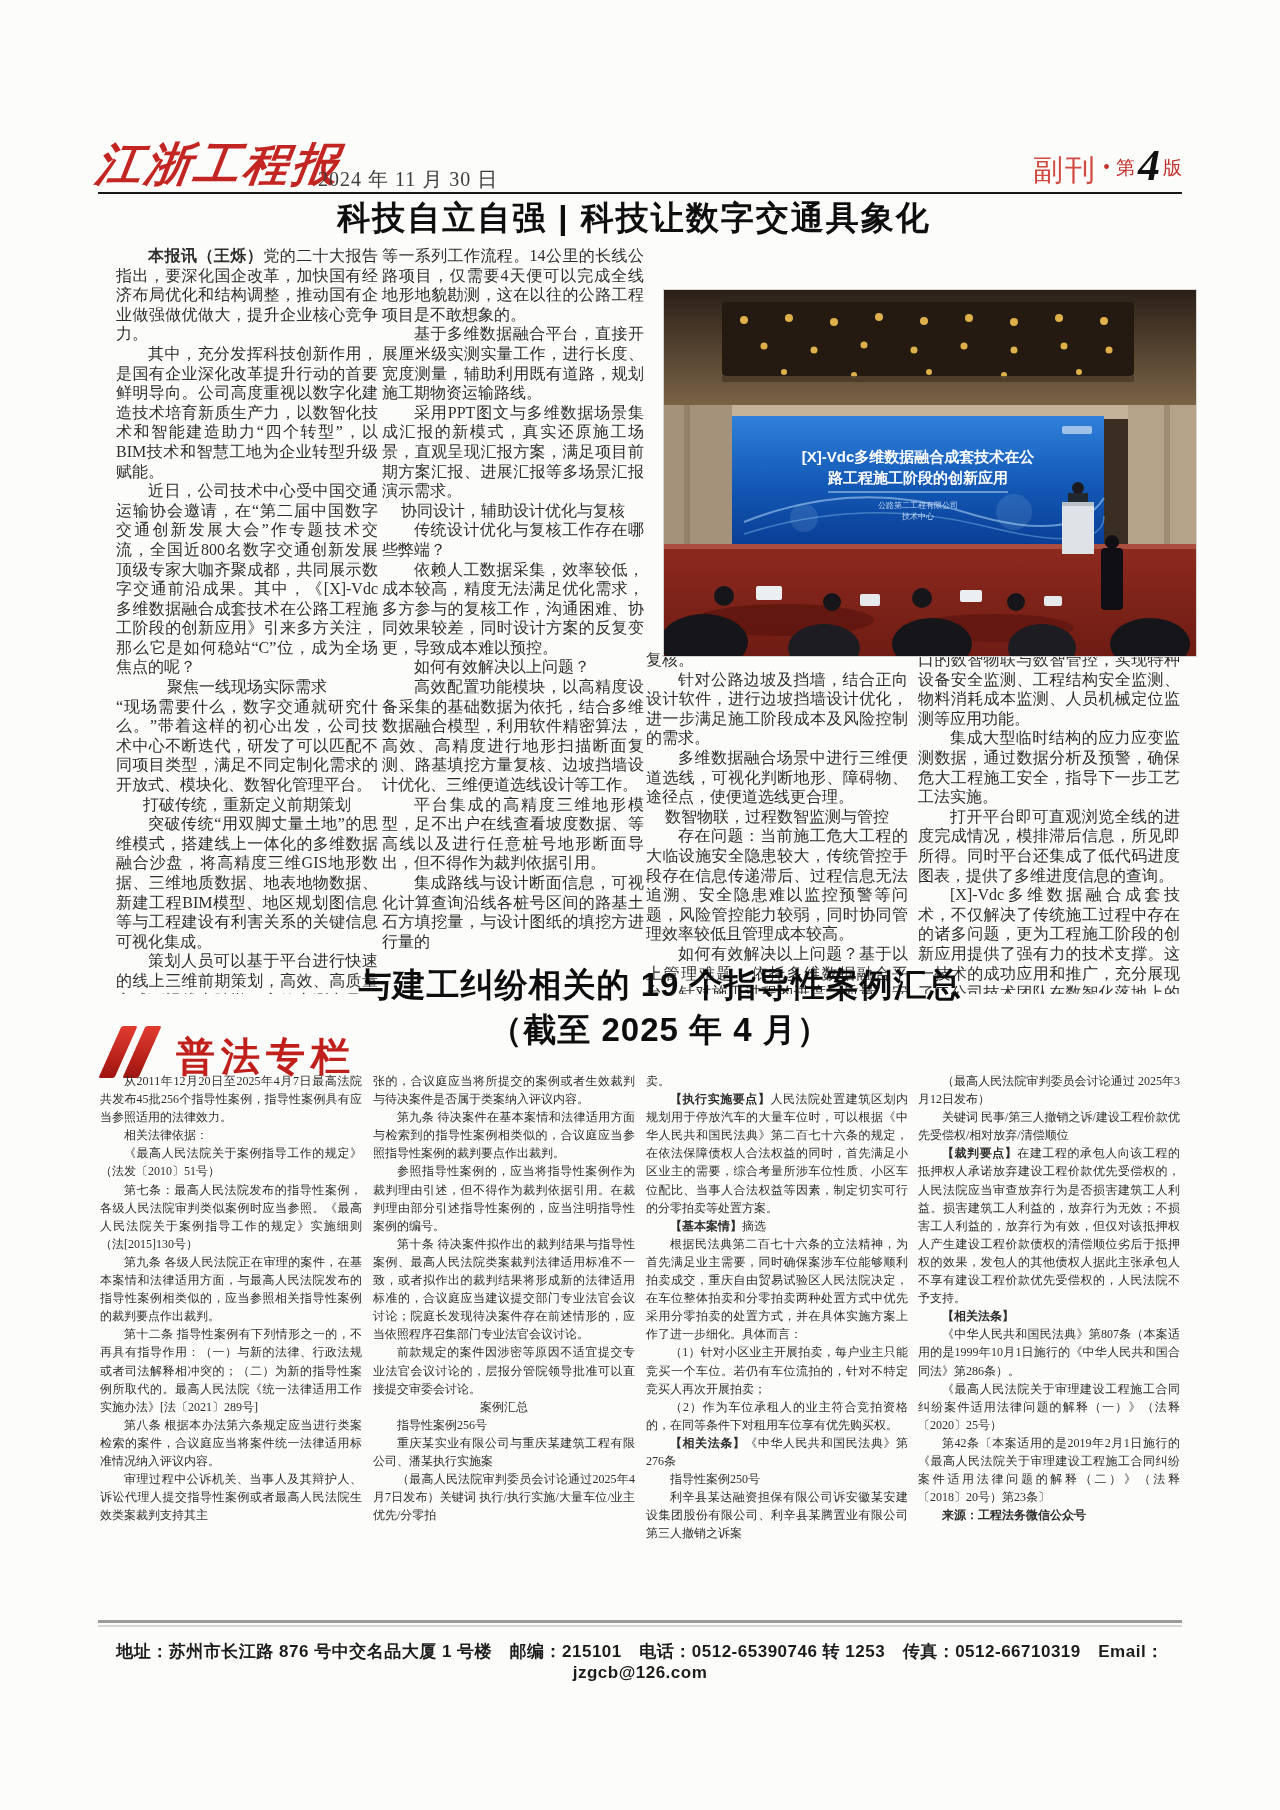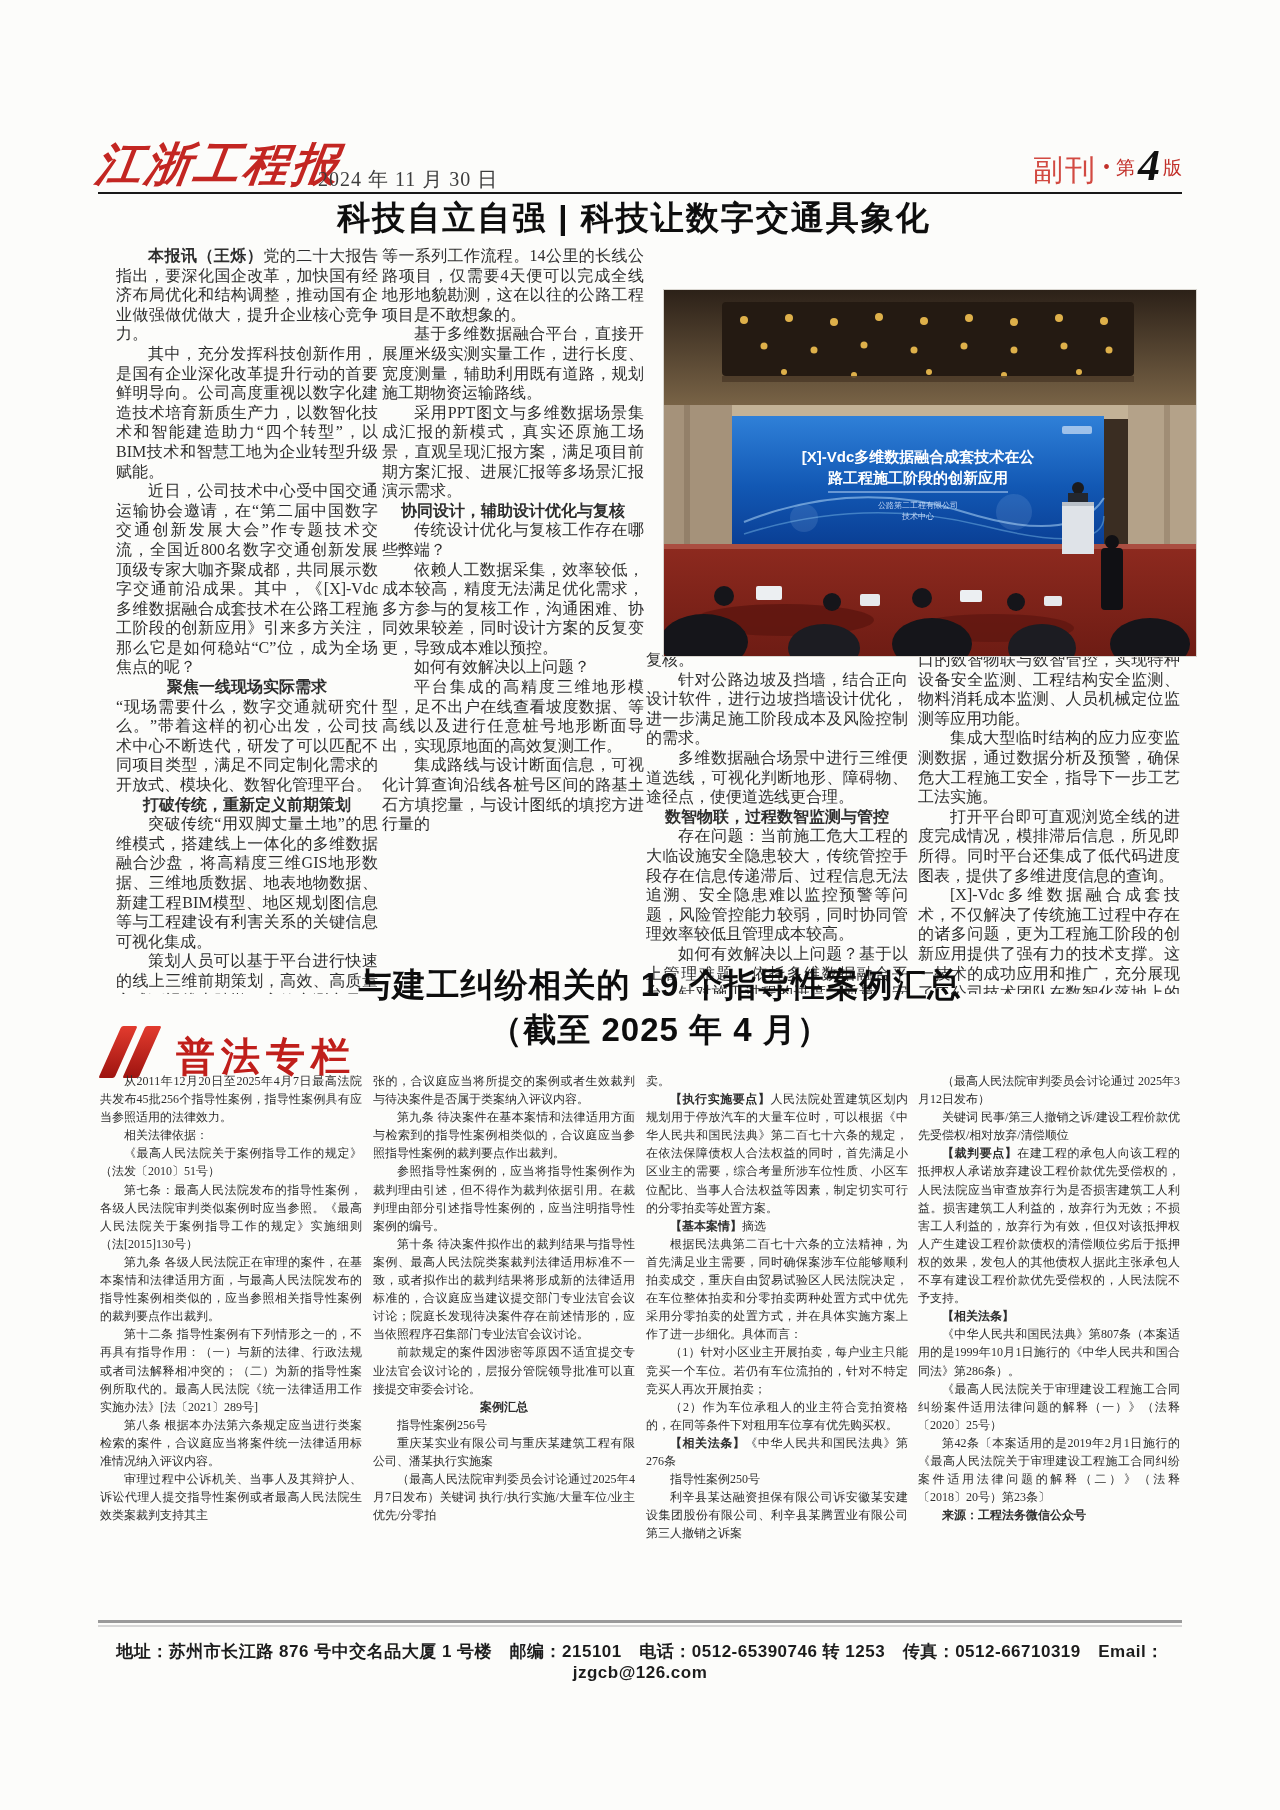--- a/index.html
+++ b/index.html
@@ -20,21 +20,21 @@
             font-family:"Liberation Sans","DejaVu Sans",sans-serif;font-size:33px;font-weight:800;
             color:#0e0e0e;letter-spacing:2px;}
   .art1{position:absolute;left:100px;top:246px;width:1080px;height:748px;}
   .col{position:absolute;top:0;width:262px;height:100%;overflow:hidden;text-align:justify;box-sizing:border-box;}
   .art1 .col{font-size:16px;line-height:19.6px;}
   .a1c1{left:16px;} .a1c2{left:282px;} .a1c3{left:546px;} .a1c4{left:818px;}
   .a1c3,.a1c4{padding-top:404px;}
   .blk{margin:0;}
   .blk.p{text-indent:2em;}
   .blk.c{text-indent:0;}
-  .blk.h{text-indent:0;text-align:center;font-weight:bold;
+  .blk.h{text-indent:0;text-align:center;font-weight:normal;
          font-family:"Liberation Sans","DejaVu Sans",sans-serif;}
   .blk.src{text-indent:2em;font-weight:bold;font-family:"Liberation Sans","DejaVu Sans",sans-serif;}
   .blk b{font-weight:bold;}
   .photo{position:absolute;left:548px;top:28px;width:532px;height:366px;margin:16px;
          box-shadow:0 0 0 1px #d8d5cf;background:#3a2d22;}
   .photo svg{display:block;}
   
   .badge{position:absolute;left:104px;top:1020px;height:78px;}
   .qmarks{position:absolute;left:0;top:6px;width:60px;height:60px;}
   .qm{position:absolute;top:0;width:16px;height:52px;background:linear-gradient(#e23b2e,#9e1410);
@@ -82,21 +82,22 @@
         <p class="blk p">策划人员可以基于平台进行快速的线上三维前期策划，高效、高质量完成可视线上踏勘、高效实测实量、临建选址规划、安环风险辨识、数智三维汇报</p>
       </div>
     <div class="col a1c2">
         <p class="blk c">等一系列工作流程。14公里的长线公路项目，仅需要4天便可以完成全线地形地貌勘测，这在以往的公路工程项目是不敢想象的。</p>
         <p class="blk p">基于多维数据融合平台，直接开展厘米级实测实量工作，进行长度、宽度测量，辅助利用既有道路，规划施工期物资运输路线。</p>
         <p class="blk p">采用PPT图文与多维数据场景集成汇报的新模式，真实还原施工场景，直观呈现汇报方案，满足项目前期方案汇报、进展汇报等多场景汇报演示需求。</p>
         <p class="blk h">协同设计，辅助设计优化与复核</p>
         <p class="blk p">传统设计优化与复核工作存在哪些弊端？</p>
         <p class="blk p">依赖人工数据采集，效率较低，成本较高，精度无法满足优化需求，多方参与的复核工作，沟通困难、协同效果较差，同时设计方案的反复变更，导致成本难以预控。</p>
         <p class="blk p">如何有效解决以上问题？</p>
-        <p class="blk p">平台集成的高精度三维地形模型，足不出户在线查看坡度数据、等高线以及进行任意桩号地形断面导出，实现原地面的高效复测工作。</p>
+        <p class="blk p">高效配置功能模块，以高精度设备采集的基础数据为依托，结合多维数据融合模型，利用软件精密算法，高效、高精度进行地形扫描断面复测、路基填挖方量复核、边坡挡墙设计优化、三维便道选线设计等工作。</p>
+        <p class="blk p">平台集成的高精度三维地形模型，足不出户在线查看坡度数据、等高线以及进行任意桩号地形断面导出，但不得作为裁判依据引用。</p>
         <p class="blk p">集成路线与设计断面信息，可视化计算查询沿线各桩号区间的路基土石方填挖量，与设计图纸的填挖方进行量的</p>
       </div>
     <div class="col a1c3">
         <p class="blk c">复核。</p>
         <p class="blk p">针对公路边坡及挡墙，结合正向设计软件，进行边坡挡墙设计优化，进一步满足施工阶段成本及风险控制的需求。</p>
         <p class="blk p">多维数据融合场景中进行三维便道选线，可视化判断地形、障碍物、途径点，使便道选线更合理。</p>
         <p class="blk h">数智物联，过程数智监测与管控</p>
         <p class="blk p">存在问题：当前施工危大工程的大临设施安全隐患较大，传统管控手段存在信息传递滞后、过程信息无法追溯、安全隐患难以监控预警等问题，风险管控能力较弱，同时协同管理效率较低且管理成本较高。</p>
         <p class="blk p">如何有效解决以上问题？基于以上管理难题，依托多维数据融合平台，针对施工过程的进度、质量、安全进行可视化管理，实现低代码，高效率，多接</p>
       </div>

